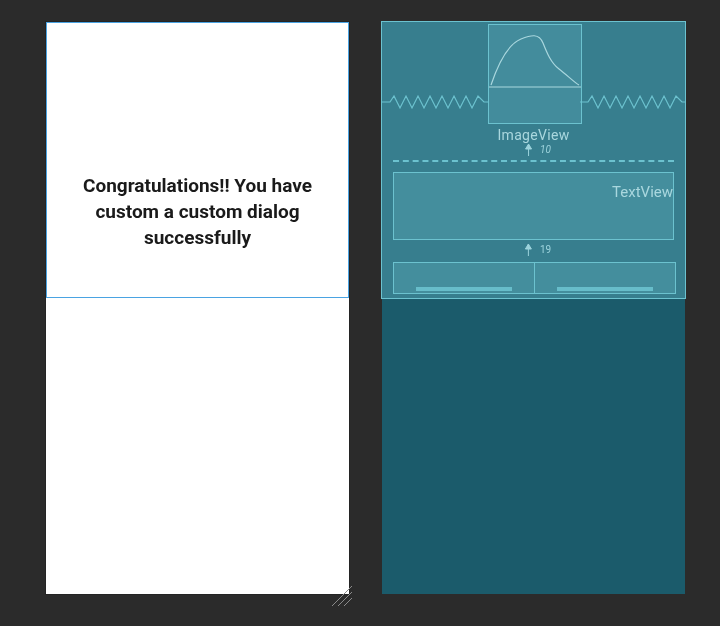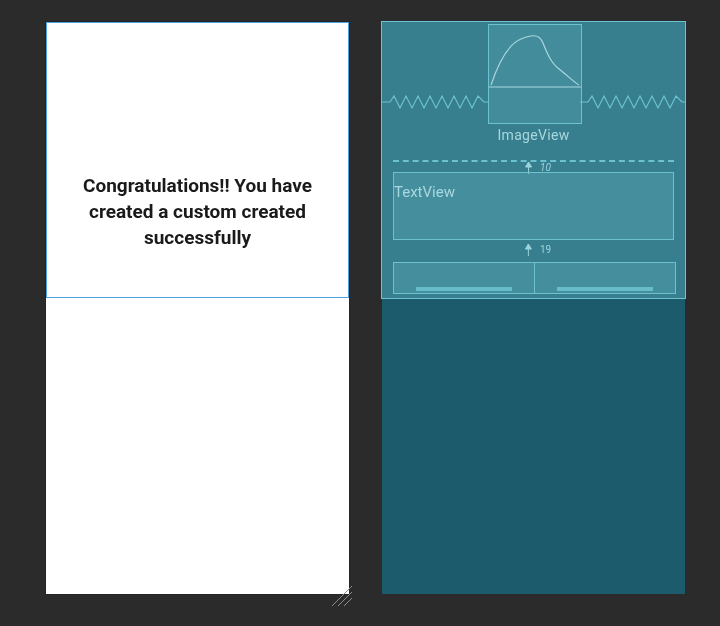--- a/index.html
+++ b/index.html
@@ -121,21 +121,21 @@
   }
 
   .textview-box {
     position: absolute;
     left: 11px;
     top: 150px;
     width: 281px;
     height: 68px;
     border: 1px solid #6cc2cf;
     background: rgba(103,184,199,0.28);
-    text-align: left;
+    text-align: right;
     color: #a9d7de;
     font-size: 15px;
     padding-top: 10px;
     box-sizing: border-box;
   }
 
   .button-row {
     position: absolute;
     left: 11px;
     top: 240px;
@@ -165,21 +165,21 @@
 
   svg { overflow: visible; }
 </style>
 </head>
 <body>
 
 <div class="workspace">
 
   <div class="design-pane">
     <div class="design-inner">
-      <div class="congrats">Congratulations!! You have created a custom created successfully</div>
+      <div class="congrats">Congratulations!! You have custom a custom dialog successfully</div>
     </div>
   </div>
 
   <div class="resize-handle">
     <svg width="28" height="28">
       <g stroke="#8a8a8a" stroke-width="1">
         <line x1="6" y1="26" x2="26" y2="6"></line>
         <line x1="12" y1="26" x2="26" y2="12"></line>
         <line x1="18" y1="26" x2="26" y2="18"></line>
       </g>
@@ -206,21 +206,21 @@
 
             <path d="M2,60 C12,30 22,18 32,14 C42,10 50,8 54,18 C58,28 62,38 70,44 C78,50 86,58 90,60"></path>
             <line x1="0" y1="62" x2="92" y2="62"></line>
           </g>
         </svg>
       </div>
       <div class="imgview-label">ImageView</div>
 
       <div class="dash-row" style="top:138px;"></div>
 
-      <div class="constraint-link" style="top:140px;font-style:italic;">
+      <div class="constraint-link" style="top:122px;font-style:italic;">
         <svg width="24" height="12" style="vertical-align:middle">
           <g stroke="#9dd3dc" stroke-width="1" fill="#9dd3dc">
             <line x1="12" y1="0" x2="12" y2="12"></line>
             <polygon points="12,0 9,5 15,5"></polygon>
           </g>
         </svg><span>10</span>
       </div>
 
       <div class="textview-box">
         <span>TextView</span>

